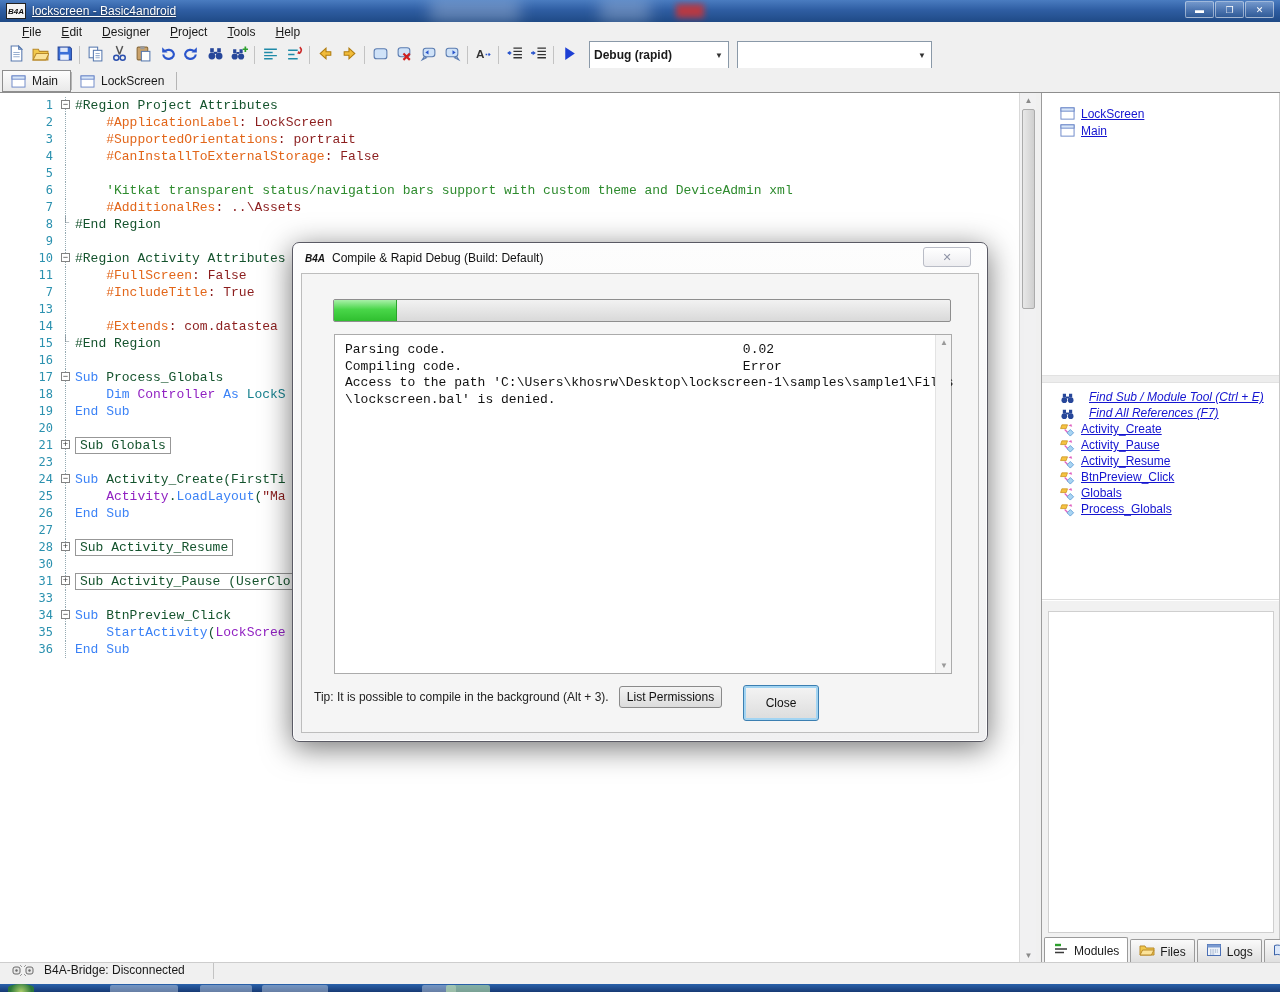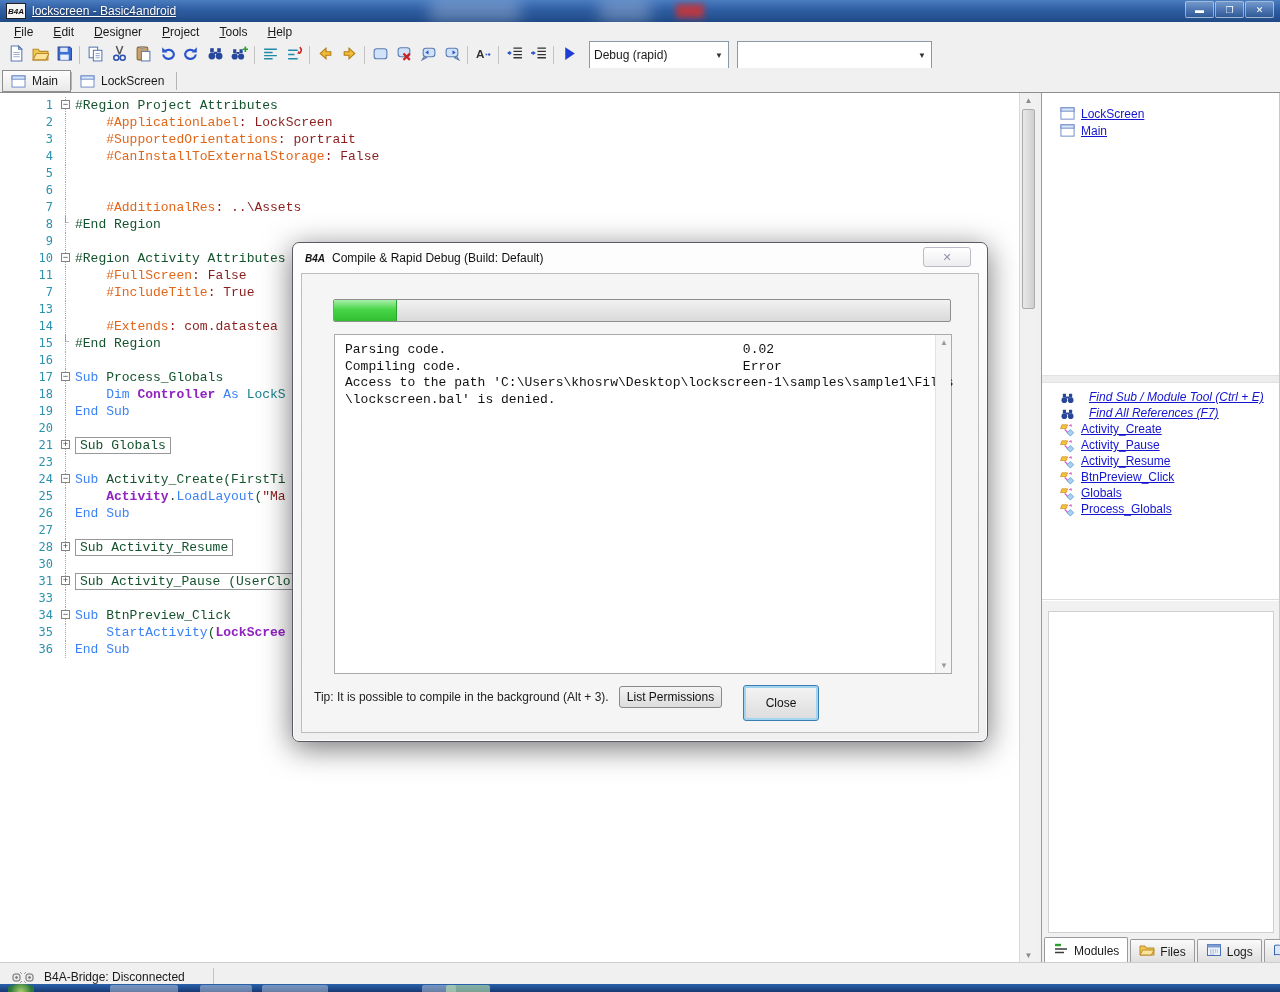--- a/index.html
+++ b/index.html
@@ -17,52 +17,52 @@
   .redblob { position:absolute; left:676px; top:4px; width:28px; height:14px; background:#cf3333; filter:blur(3px); opacity:.85; }
   .appico { width:20px; height:16px; background:#f5f5f5; border:1px solid #222; color:#111;
     font-weight:bold; font-size:8px; display:flex; align-items:center; justify-content:center; margin-right:6px; font-style:italic;}
   .wtitle { font-size:12px; text-shadow:0 1px 2px rgba(0,0,0,.6);text-decoration:underline; }
   .winbtns { position:absolute; right:6px; top:1px; display:flex; gap:1px; }
   .wbtn { width:29px; height:17px; display:flex; align-items:center; justify-content:center;
     background:linear-gradient(180deg,rgba(255,255,255,.25),rgba(255,255,255,.05));
     border:1px solid rgba(255,255,255,.45); border-radius:2px; color:#fff; font-size:9px; }
   
   .menubar { position:absolute; left:0; top:22px; width:1280px; height:20px; background:#f0f0f0;
-    display:flex; align-items:center; padding-left:4px; }
+    display:flex; align-items:center; padding-left:12px; }
   .mitem { padding:2px 10px; }
   .mitem u { text-decoration:underline; }
   
   .toolbar { position:absolute; left:0; top:42px; width:1280px; height:26px; background:#f0f0f0;
     display:flex; align-items:center; padding-left:4px; }
   .tbtn { width:24px; height:22px; display:flex; align-items:center; justify-content:center; border-radius:2px; }
   .tbtn svg { width:17px; height:17px; }
   .tsep { width:1px; height:18px; background:#c3c3c3; margin:0 3px; }
   .combo { height:28px; background:#fff; border:1px solid #8a99a8; display:flex; align-items:center;
-    padding:0 4px; margin-left:8px; position:relative; }
+    padding:0 4px; margin-left:8px; position:relative;font-weight:bold; }
   .combo .caret { position:absolute; right:5px; font-size:8px; color:#333; }
   
   .tabbar { position:absolute; left:0; top:68px; width:1280px; height:24px; background:#f0f0f0; display:flex; align-items:flex-end; }
   .ftab { height:22px; display:flex; align-items:center; gap:6px; padding:0 12px 0 8px; font-size:12px; }
   .ftab.active { border:1px solid #8e8e8e; background:linear-gradient(180deg,#fdfdfd,#e9e9e9); margin-left:2px; }
   .vline { width:1px; height:18px; background:#b5b5b5; margin-bottom:2px; }
   .winico svg { width:15px; height:13px; display:block; }
   
   .main { position:absolute; left:0; top:92px; width:1280px; height:870px; border-top:1px solid #8e8e8e; background:#fff; }
   .editor { position:absolute; left:0; top:0; width:1036px; height:870px; background:#fff; overflow:hidden; }
   .row { display:flex; height:17px; }
   .ln { width:58px; padding-right:5px; text-align:right; color:#2b91af; font:12px/17px "DejaVu Sans Mono", monospace; flex:none;}
   .fold { width:17px; flex:none; position:relative; }
   .fold .dot { position:absolute; left:7px; top:0; bottom:0; border-left:1px dotted #95aab2; }
   .fbox { position:absolute; left:3px; top:3px; width:9px; height:9px; line-height:7px; font-size:9px; text-align:center;
     border:1px solid #828282; background:#fff; color:#333; z-index:2;}
   .fend { position:absolute; left:4px; top:1px; color:#7a8a92; font-size:10px; z-index:2;}
   .ct { white-space:pre; font:13px/17px "Liberation Mono", monospace; }
   .sg.plain { color:#14532d;font-family:Liberation Mono, monospace; } .sg.kw { color:#3b82f6; } .sg.attr { color:#e2661a; }
   .sg.val { color:#8b1d1d; } .sg.cmt { color:#2e8b2e; } .sg.typ { color:#17808e; }
-  .sg.id { color:#9122c2;font-weight:bold; } .sg.str { color:#8b1d1d; }
+  .sg.id { color:#9122c2; } .sg.str { color:#8b1d1d; }
   .cbox { display:inline-block; border:1px solid #979797; padding:0 4px; color:#7a7a7a; background:#fff; line-height:15px;}
   .edscroll { position:absolute; right:0; top:0; bottom:0; width:17px; background:#f1f1f2; border-left:1px solid #d9d9d9; }
   .sarrow { position:absolute; left:0; width:17px; height:15px; color:#8a8a8a; font-size:8px; text-align:center; line-height:15px;}
   .sthumb { position:absolute; left:2px; top:16px; width:13px; height:200px; background:linear-gradient(90deg,#e8e8e8,#cfcfcf); border:1px solid #ababab; border-radius:2px; }
   .splitter { position:absolute; left:1036px; top:0; width:5px; height:870px; background:#f0f0f0; }
   
   .panel { position:absolute; left:1041px; top:0; width:239px; height:870px; background:#fff; border-left:1px solid #9b9b9b; border-right:1px solid #c9c9c9;}
   .mods { position:absolute; left:18px; top:12px; }
   .pl-row { display:flex; align-items:center; gap:6px; height:17px; }
   .pl-row a { color:#1515d0; text-decoration:underline; font-size:12px; }
@@ -74,21 +74,21 @@
   .lowline { position:absolute; left:0; right:0; top:506px; border-top:1px solid #dcdcdc; }
   .lowarea { position:absolute; left:0; right:0; top:508px; height:336px; background:#f1f1f1; }
   .lowbox { position:absolute; left:6px; right:5px; top:10px; bottom:4px; background:#fff; border:1px solid #cfcfcf; }
   .ptabs { position:absolute; left:0; right:0; bottom:0; height:26px; background:#f0f0f0; display:flex; align-items:flex-end; padding-left:2px; }
   .ptab { height:24px; display:flex; align-items:center; gap:5px; padding:0 8px; font-size:12px;
     border:1px solid #9a9a9a; border-bottom:none; border-radius:2px 2px 0 0; background:linear-gradient(180deg,#fafafa,#dedede); margin-right:2px;}
   .ptab.active { background:#fff; height:26px; font-weight:400; }
   .ptab svg { width:16px; height:14px; }
   
   .statusbar { position:absolute; left:0; top:962px; width:1280px; height:22px; background:#f0f0f0; border-top:1px solid #cdcdcd;
-    display:flex; align-items:flex-end; padding-left:12px; gap:10px;}
+    display:flex; align-items:flex-start; padding-left:12px; gap:10px;}
   .statussep { width:1px; height:16px; background:#c3c3c3; margin-left:18px;}
   .bridgeico svg { width:22px; height:14px; display:block; }
   .taskbar { position:absolute; left:0; top:984px; width:1280px; height:8px;
     background:linear-gradient(180deg,#2a62ab,#173a74); }
   .tbar-btn { position:absolute; top:1px; height:7px; border-radius:2px 2px 0 0; background:rgba(255,255,255,.35); }
   .orb { position:absolute; left:8px; top:0px; width:26px; height:8px; border-radius:50% 50% 0 0; background:radial-gradient(circle at 50% 100%, #bfe06a, #2e7d32 70%); opacity:.9;}
   
   .dialog { position:absolute; left:292px; top:242px; width:696px; height:500px; z-index:20;
     background:linear-gradient(180deg,#fdfdfd,#f0f0f1); border:1px solid #5a5a64; border-radius:7px;
     box-shadow:0 6px 30px rgba(0,0,0,.55), inset 0 0 0 1px rgba(255,255,255,.85); }
@@ -362,20 +362,21 @@
             <span class="fold">
               <span class="dot"></span>
             </span>
             <span class="ct"></span>
           </div>
           <div class="row">
             <span class="ln">6</span>
             <span class="fold">
               <span class="dot"></span>
             </span>
+            <span class="ct"><span class="sg cmt">    'Kitkat transparent status/navigation bars support with custom theme and DeviceAdmin xml</span></span>
           </div>
           <div class="row">
             <span class="ln">7</span>
             <span class="fold">
               <span class="dot"></span>
             </span>
             <span class="ct"><span class="sg attr">    #AdditionalRes</span><span class="sg val">: ..\Assets</span></span>
           </div>
           <div class="row">
             <span class="ln">8</span>

